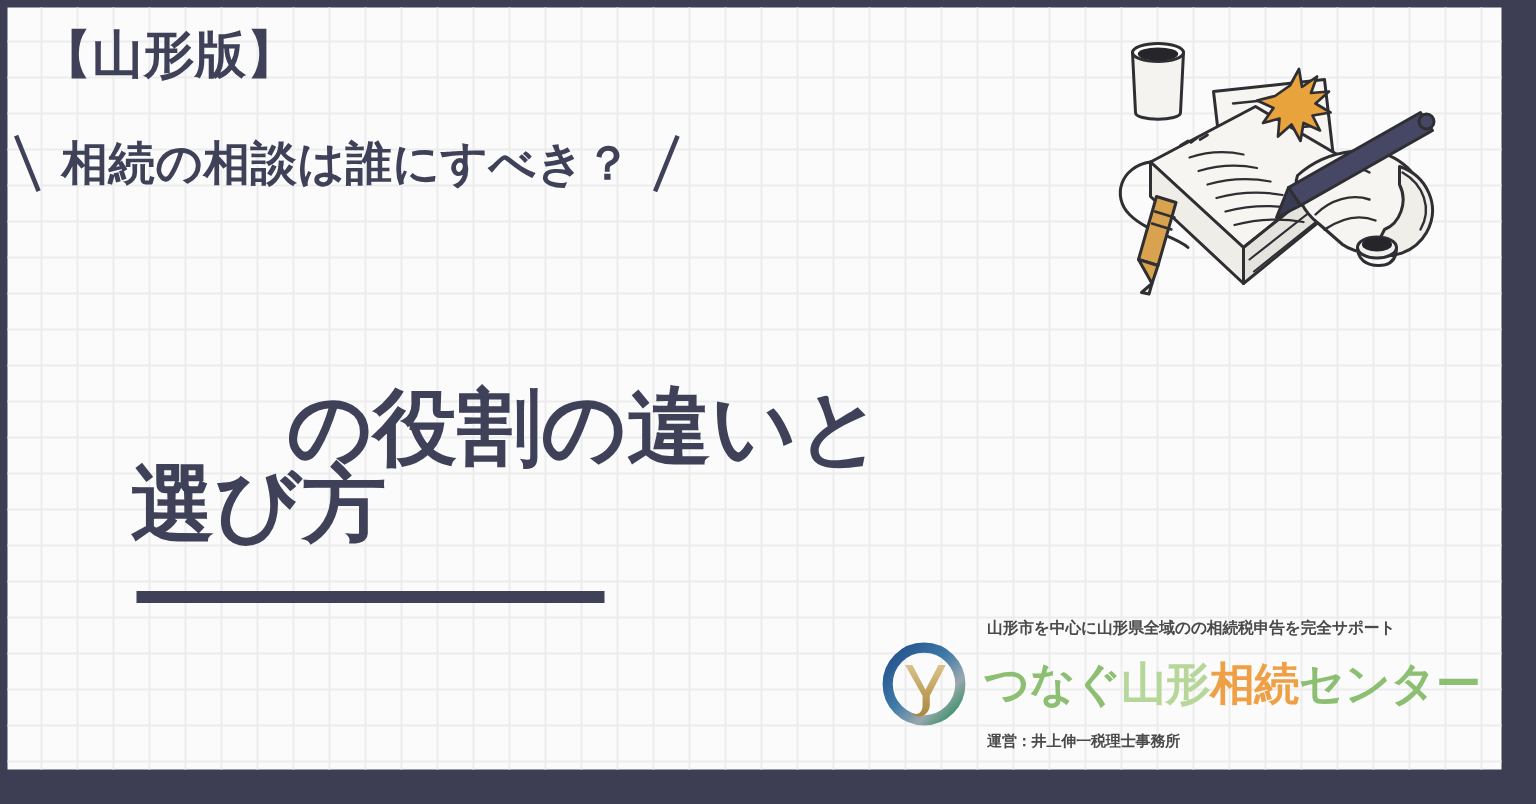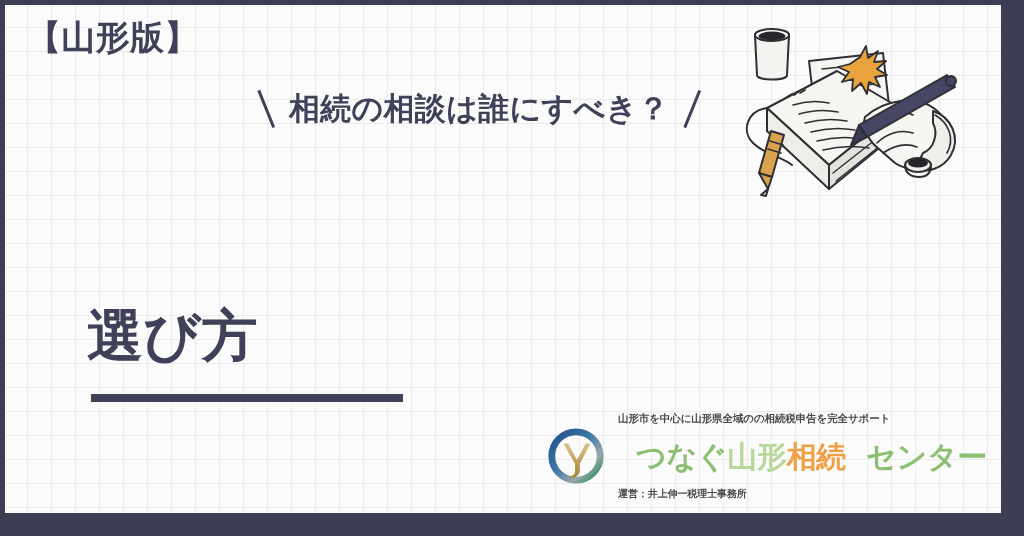--- a/index.html
+++ b/index.html
@@ -57,21 +57,21 @@
     white-space: nowrap;
   }
 
   .subtitle-row {
     position: absolute;
     left: 0;
     top: 83px;
     width: 700px;
     display: flex;
     align-items: center;
-    justify-content: flex-end;
+    justify-content: flex-start;
     gap: 10px;
   }
   .subtitle {
     font-size: 31px;
     font-weight: 700;
     color: #3f4159;
     white-space: nowrap;
     letter-spacing: 0.01em;
   }
   .slash {
@@ -179,21 +179,21 @@
     white-space: nowrap;
     padding-left: 2px;
   }
   .logo-name {
     font-size: 30px;
     font-weight: 700;
     line-height: 1.05;
     white-space: nowrap;
     letter-spacing: -0.01em;
   }
-  .lg-green  { color: #8dbf72; margin-left: 20px; }
+  .lg-green  { color: #8dbf72; }
   .lg-lgreen { color: #b7d79a; }
   .lg-orange { color: #f0a044; }
   .logo-operator {
     font-size: 10px;
     color: #4a4a4a;
     font-weight: 700;
     letter-spacing: -0.01em;
     white-space: nowrap;
     padding-left: 2px;
   }
@@ -208,20 +208,21 @@
 
       <div class="kicker">【山形版】</div>
 
       <div class="subtitle-row">
         <span class="slash left"></span>
         <span class="subtitle">相続の相談は誰にすべき？</span>
         <span class="slash right"></span>
       </div>
 
 
+      <div class="line-second">の役割の違いと</div>
 
       <div class="line-third">
         <span class="emph">
           <span>選び方</span>
           <span class="emph-underline"></span>
         </span>
       </div>
     </div>
 
     <div class="illustration">

